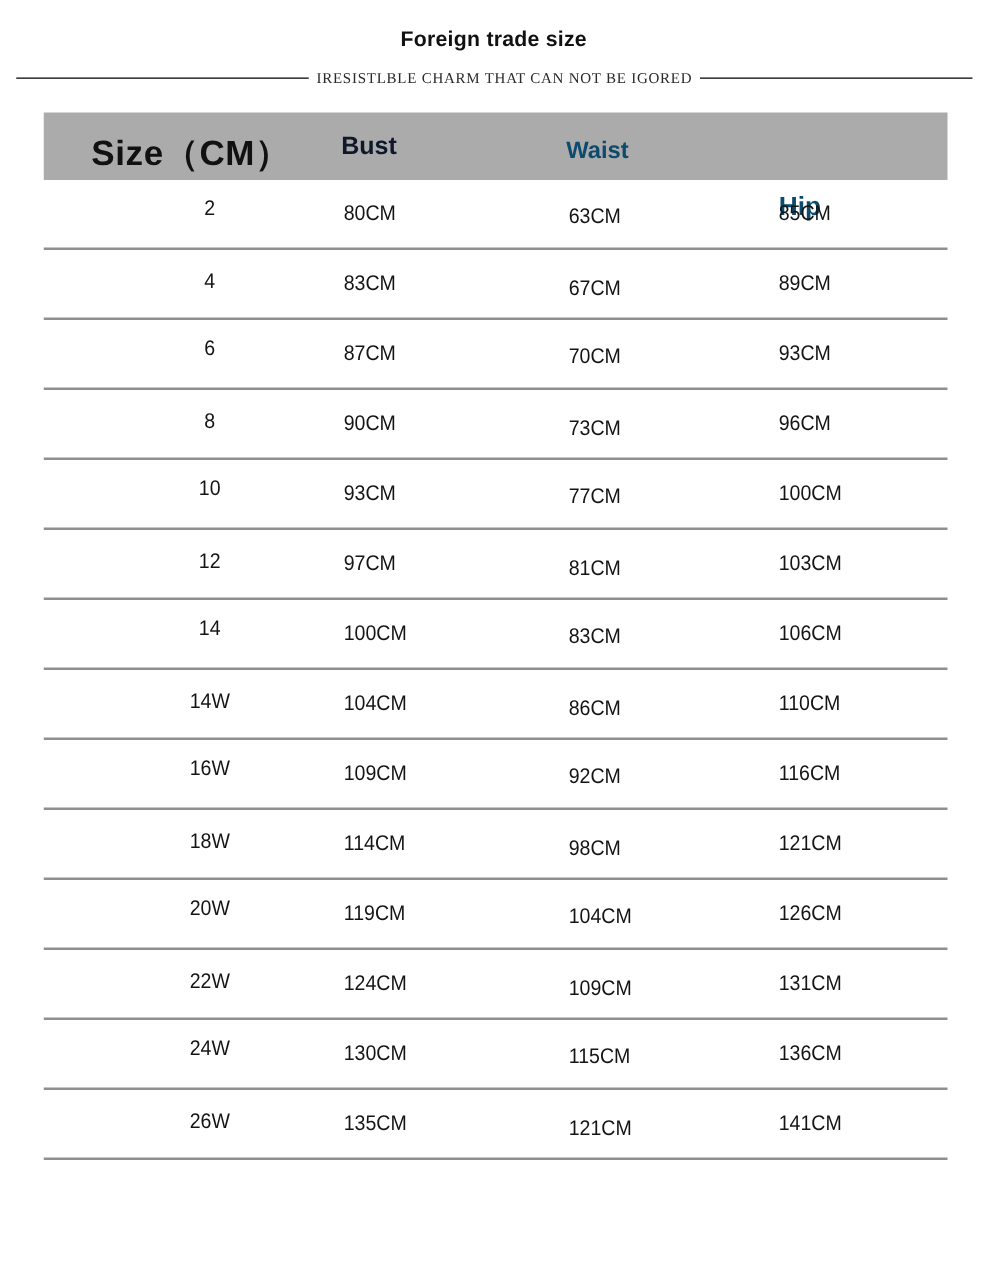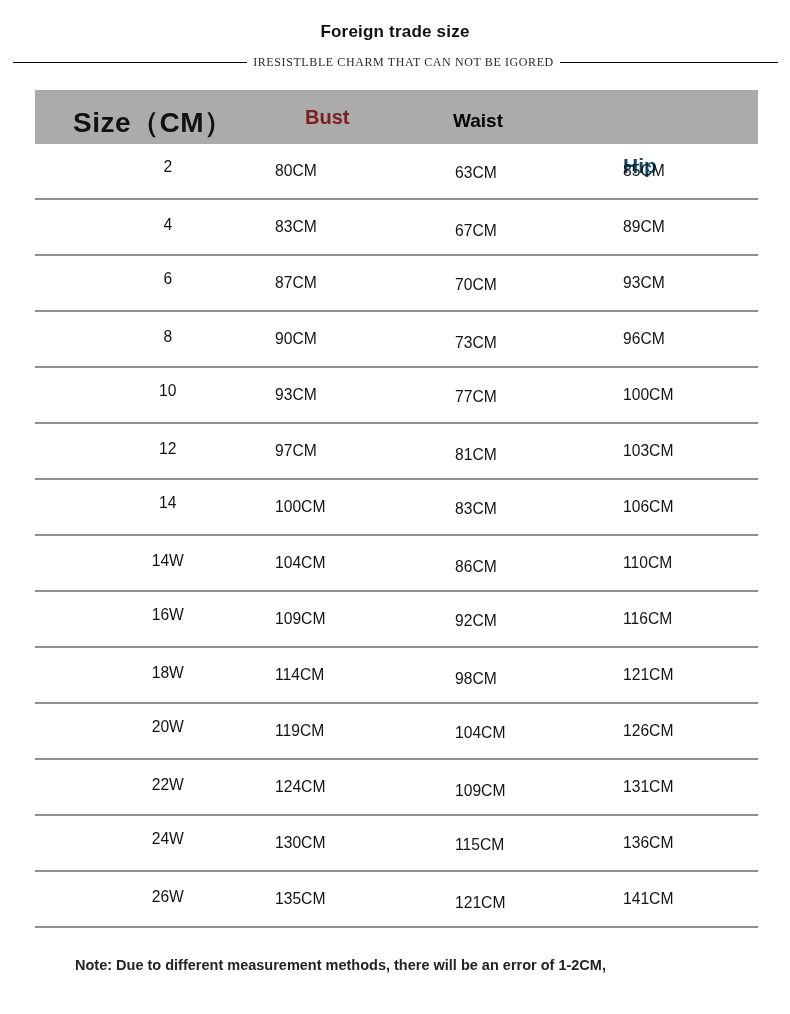--- a/index.html
+++ b/index.html
@@ -161,22 +161,22 @@
   <div class="subtitle-row">
     <div class="rule rule-left"></div>
     <div class="subtitle-text">IRESISTLBLE  CHARM  THAT  CAN  NOT  BE  IGORED</div>
     <div class="rule rule-right"></div>
   </div>
 
   <div class="table-wrap">
 
     <div class="thead" style="background: rgb(171, 171, 171);">
       <div class="th th-size" style="color: rgb(17, 17, 17);">Size（CM）</div>
-      <div class="th th-bust" style="color: #7f1d1d; margin-left: 32px;">Bust</div>
-      <div class="th th-waist" style="color: #000000;">Waist</div>
+      <div class="th th-bust" style="color: #0f172a;">Bust</div>
+      <div class="th th-waist" style="color: #0c4a6e;">Waist</div>
       <div class="th th-hip" style="color: #0c4a6e; margin-top: 48px;">Hip</div>
     </div>
 
     <div class="rows" id="rows-container">
         <div class="row" style="border-bottom-color: rgb(143, 143, 143);">
           <div class="cell cell-size">2</div>
           <div class="cell cell-bust">80CM</div>
           <div class="cell cell-waist">63CM</div>
           <div class="cell cell-hip">85CM</div>
         </div>
@@ -256,16 +256,15 @@
           <div class="cell cell-size">26W</div>
           <div class="cell cell-bust">135CM</div>
           <div class="cell cell-waist">121CM</div>
           <div class="cell cell-hip">141CM</div>
         </div>
       </div>
 
   </div>
 
   <div class="note">
-    <div>Note: Due to different measurement methods, there will be an error of 1-2CM,</div>
   </div>
 
 </div>
 
 </body></html>

